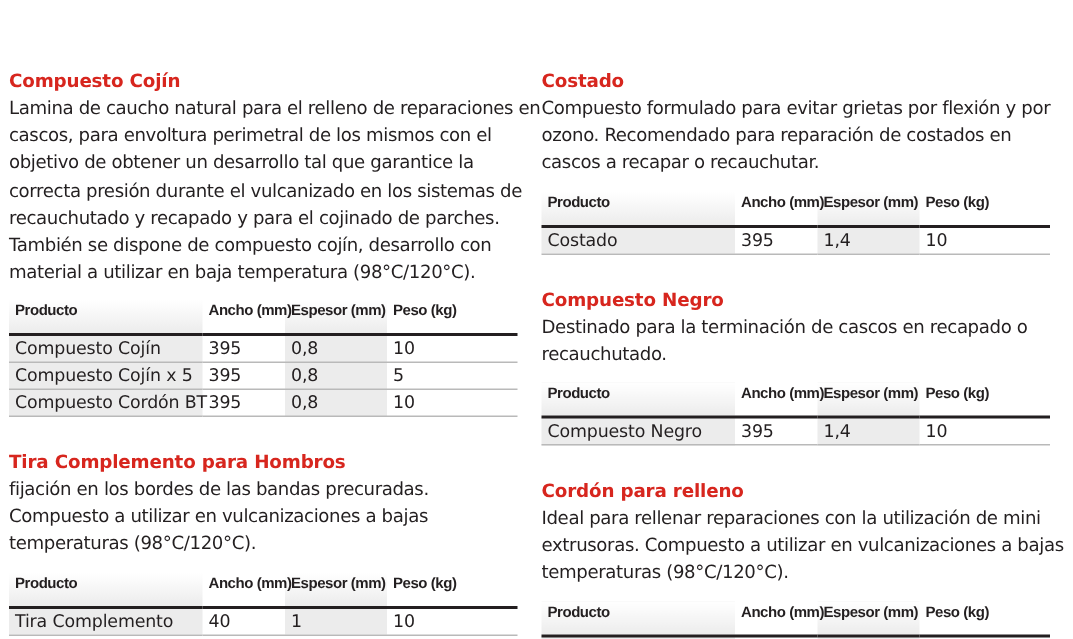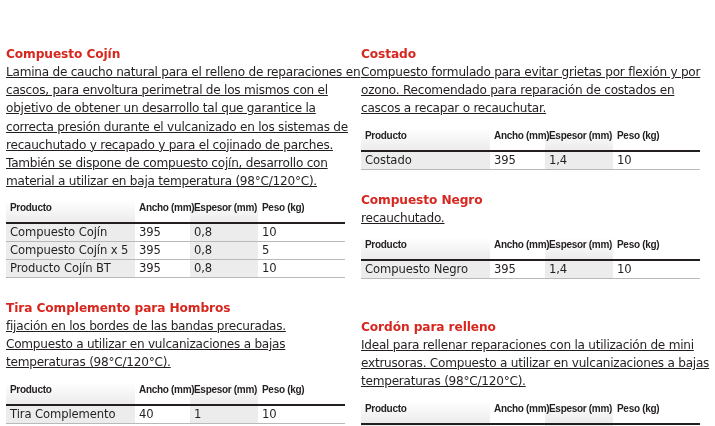--- a/index.html
+++ b/index.html
@@ -8,21 +8,21 @@
   .section { position: absolute; margin-top: 32px; }
   .s-cojin   { left: 6px;   top: 14px;  width: 345px; }
   .s-tira    { left: 6px;   top: 268px; width: 345px; }
   .s-costado { left: 361px; top: 14px;  width: 345px; }
   .s-negro   { left: 361px; top: 160px; width: 345px; }
   .s-cordon  { left: 361px; top: 287px; width: 345px; }
 
   .title { color: #d7261e; font-weight: bold; font-size: 12.2px; line-height: 17px;
            letter-spacing: -0.1px; white-space: nowrap; }
   .desc { font-size: 12.1px; line-height: 18.2px; letter-spacing: -0.25px; margin: 0; }
-  .desc span { display: block; white-space: nowrap; text-decoration: underline; }
+  .desc span { display: block; white-space: nowrap; }
 
   table.spec { border-collapse: collapse; width: 339px; margin-top: 10px; table-layout: fixed; }
   table.spec col.c1 { width: 129px; }
   table.spec col.c2 { width: 55px; }
   table.spec col.c3 { width: 68px; }
   table.spec col.c4 { width: 87px; }
   table.spec th { font-family: "Liberation Sans", sans-serif; font-size: 10px; font-weight: bold;
                   text-align: left; padding: 2px 0 6px 4px; height: 14px; vertical-align: top;
                   letter-spacing: -0.3px; color: #231f20; white-space: nowrap;
                   border-bottom: 2px solid #231f20; }
@@ -67,21 +67,21 @@
           <td class="shade">0,8</td>
           <td>10</td>
         </tr>
         <tr>
           <td class="shade">Compuesto Cojín x 5</td>
           <td>395</td>
           <td class="shade">0,8</td>
           <td>5</td>
         </tr>
         <tr>
-          <td class="shade">Producto Cojín BT</td>
+          <td class="shade">Compuesto Cordón BT</td>
           <td>395</td>
           <td class="shade">0,8</td>
           <td>10</td>
         </tr>
       </tbody>
   </table>
 </div>
 
 <div class="section s-tira">
   <div class="title">Tira Complemento para Hombros</div>
@@ -145,20 +145,21 @@
           <td class="shade">1,4</td>
           <td>10</td>
         </tr>
       </tbody>
   </table>
 </div>
 
 <div class="section s-negro">
   <div class="title">Compuesto Negro</div>
   <div class="desc">
+      <span>Destinado para la terminación de cascos en recapado o</span>
       <span>recauchutado.</span>
     </div>
   <table class="spec">
     <colgroup>
         <col class="c1">
         <col class="c2">
         <col class="c3">
         <col class="c4">
       </colgroup>
     <thead>

